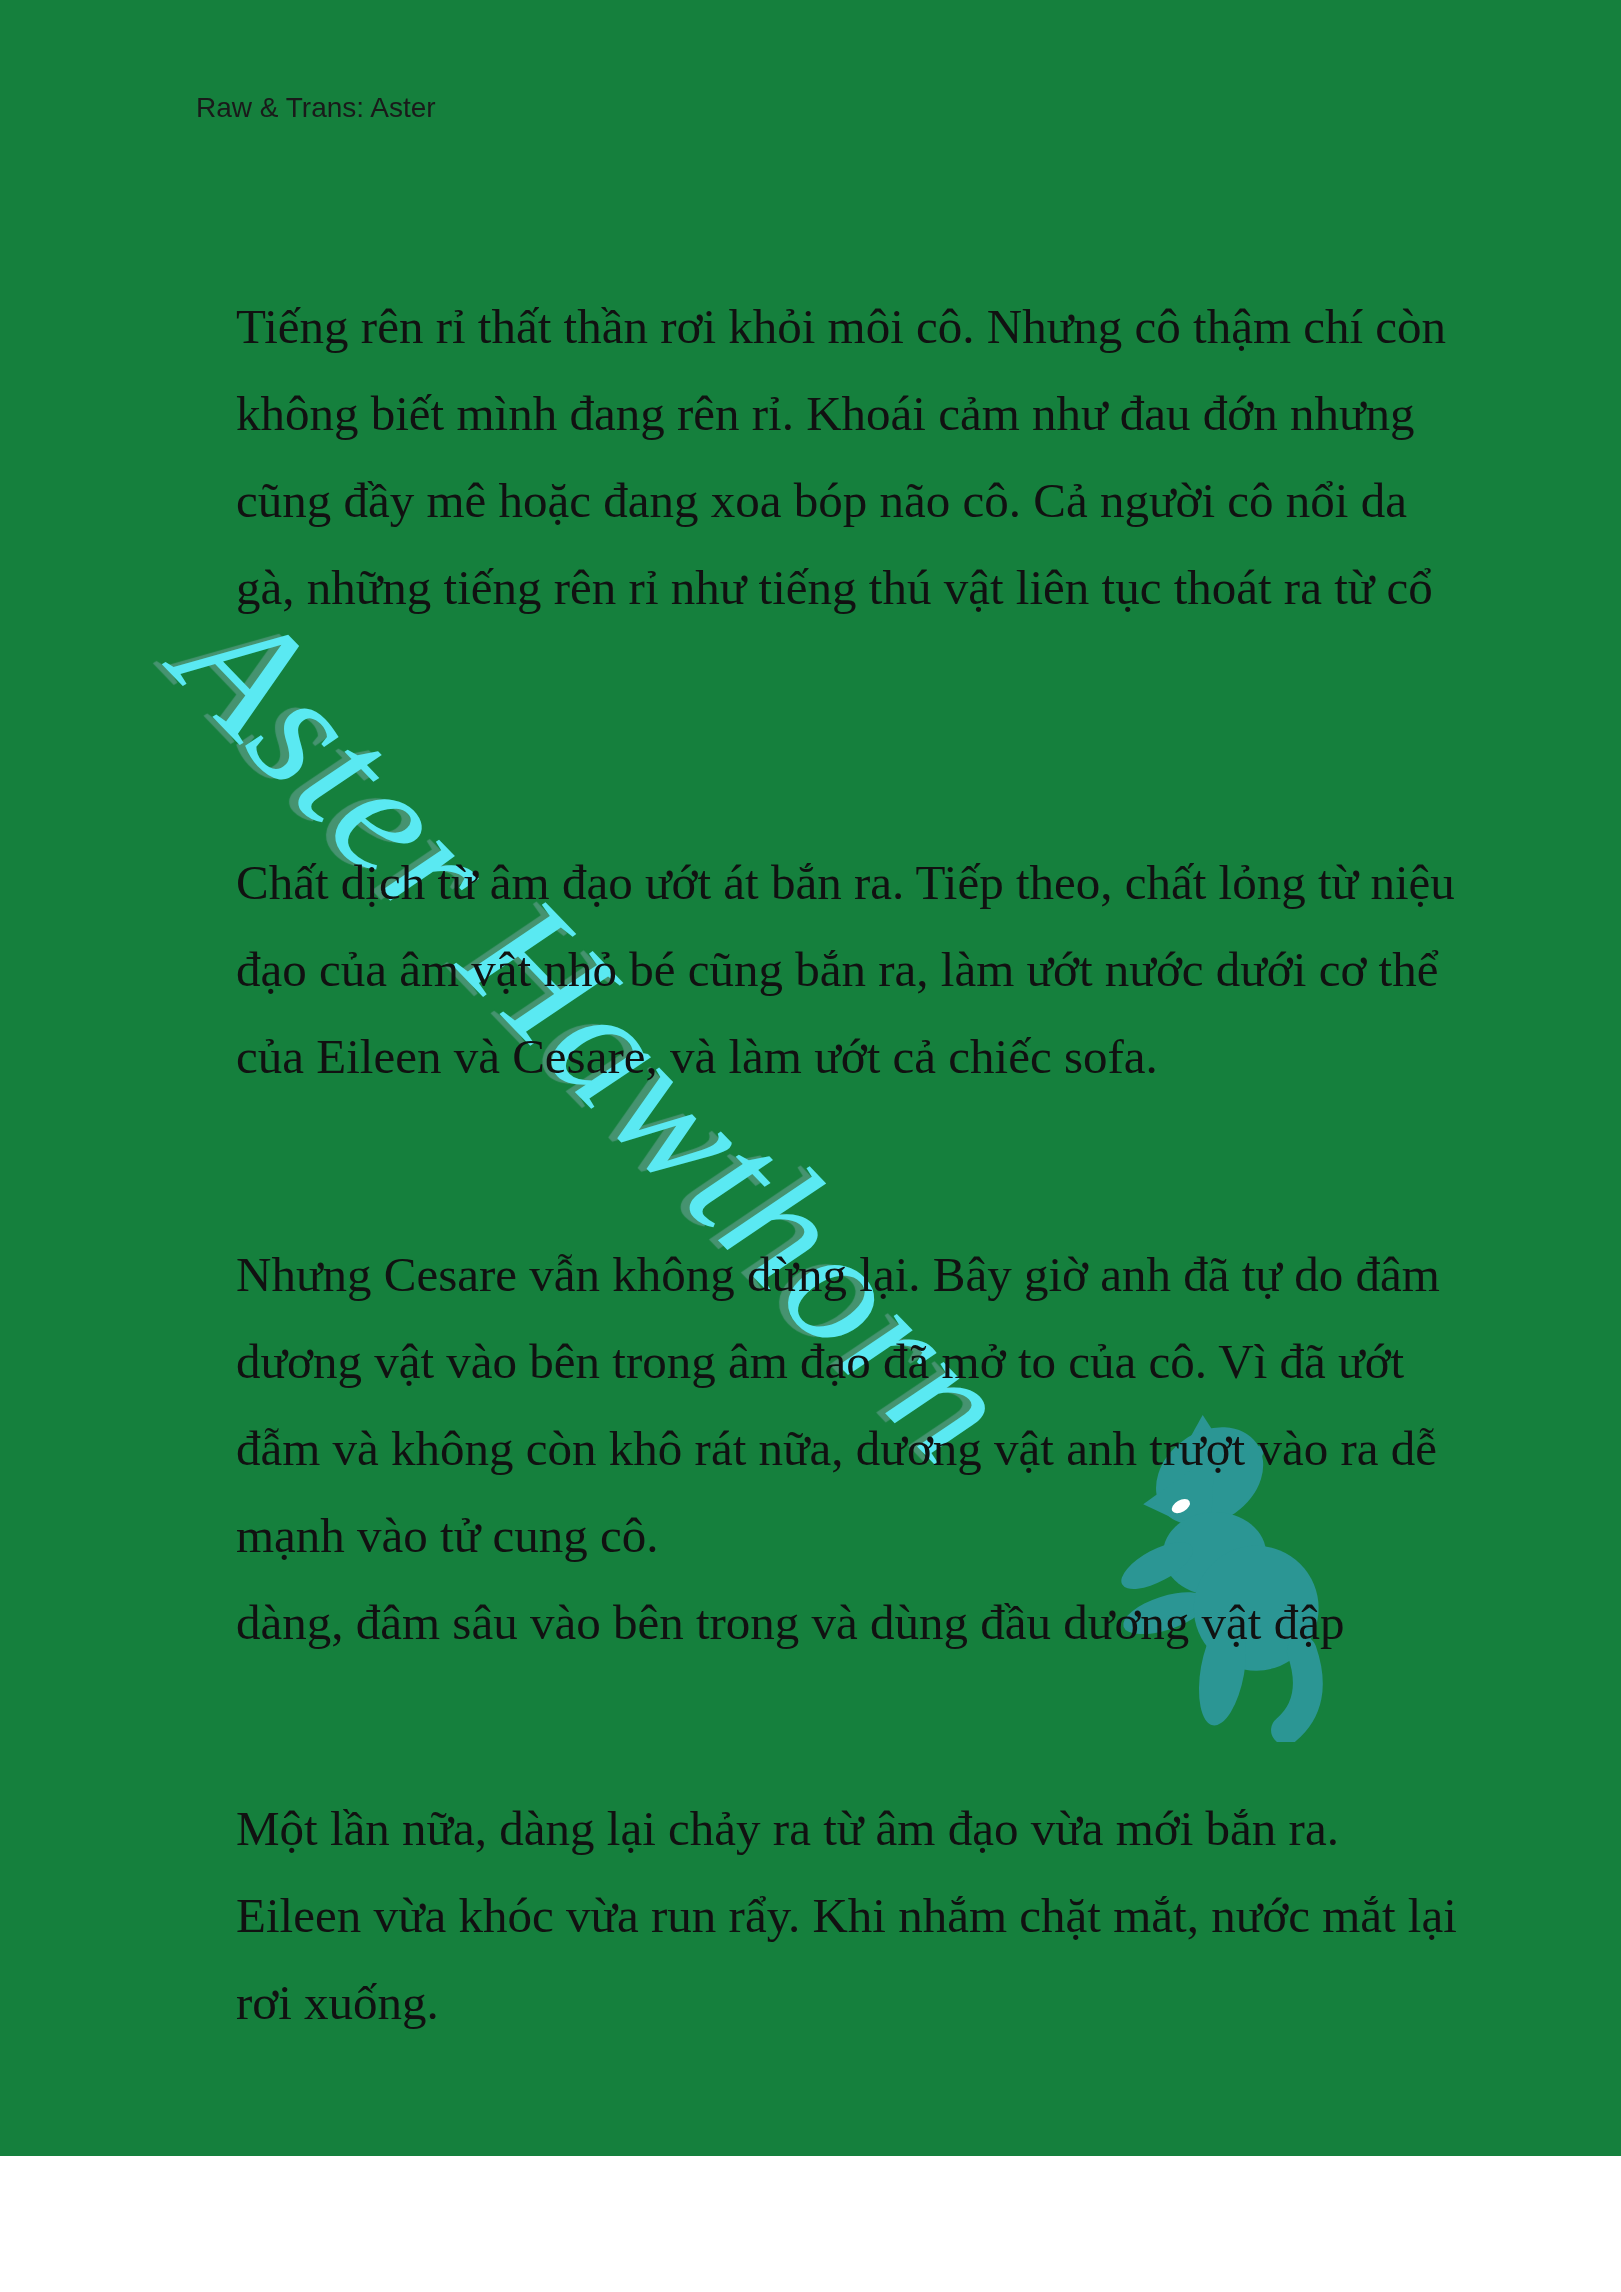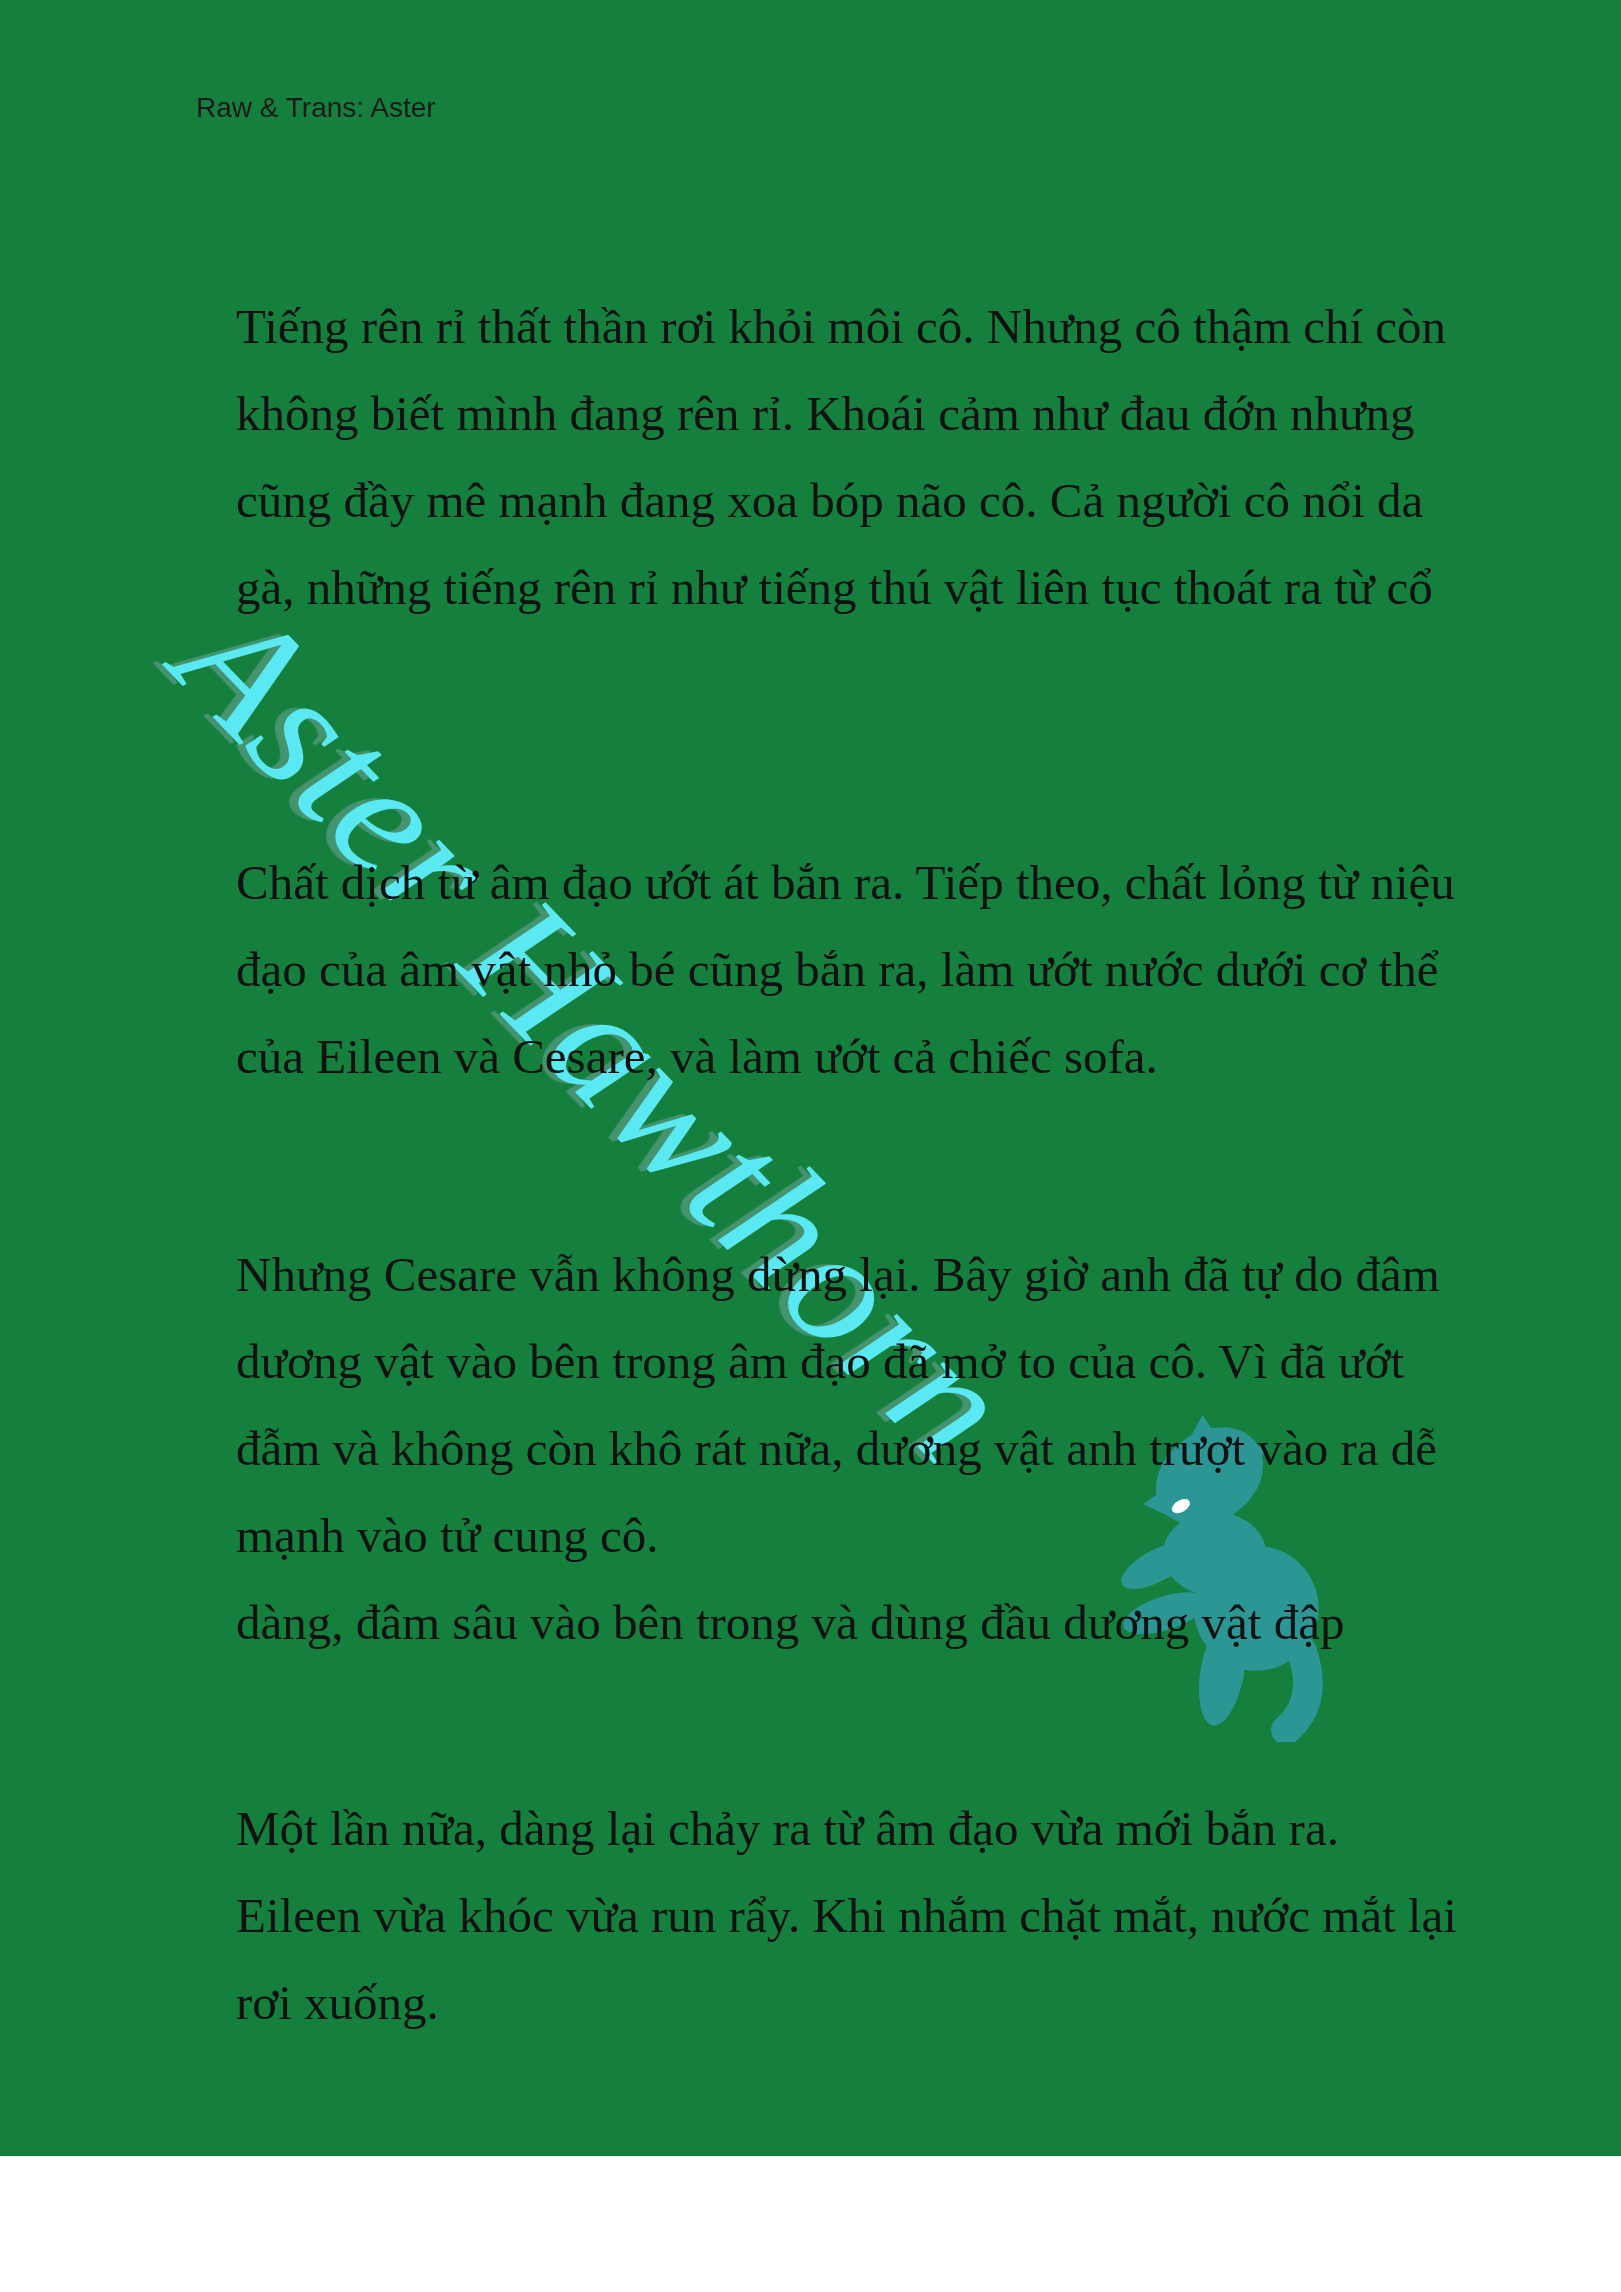--- a/index.html
+++ b/index.html
@@ -100,21 +100,21 @@
         <path class="cat-tail" d="M188,238 Q206,290 172,318" fill="none" stroke-width="30" stroke-linecap="round" stroke="#2b9694"></path>
         <ellipse cx="66" cy="92" rx="10" ry="6" transform="rotate(-30 66 92)" fill="#ffffff"></ellipse>
       </g>
     </svg>
   </div>
 
   <div class="text-layer">
     <div class="paragraph para-1">
         <div class="line">Tiếng rên rỉ thất thần rơi khỏi môi cô. Nhưng cô thậm chí còn</div>
         <div class="line">không biết mình đang rên rỉ. Khoái cảm như đau đớn nhưng</div>
-        <div class="line">cũng đầy mê mạnh đang xoa bóp não cô. Cả người cô nổi da</div>
+        <div class="line">cũng đầy mê hoặc đang xoa bóp não cô. Cả người cô nổi da</div>
         <div class="line">gà, những tiếng rên rỉ như tiếng thú vật liên tục thoát ra từ cổ</div>
       </div>
     <div class="paragraph para-2">
         <div class="line">Chất dịch từ âm đạo ướt át bắn ra. Tiếp theo, chất lỏng từ niệu</div>
         <div class="line">đạo của âm vật nhỏ bé cũng bắn ra, làm ướt nước dưới cơ thể</div>
         <div class="line">của Eileen và Cesare, và làm ướt cả chiếc sofa.</div>
       </div>
     <div class="paragraph para-3">
         <div class="line">Nhưng Cesare vẫn không dừng lại. Bây giờ anh đã tự do đâm</div>
         <div class="line">dương vật vào bên trong âm đạo đã mở to của cô. Vì đã ướt</div>

